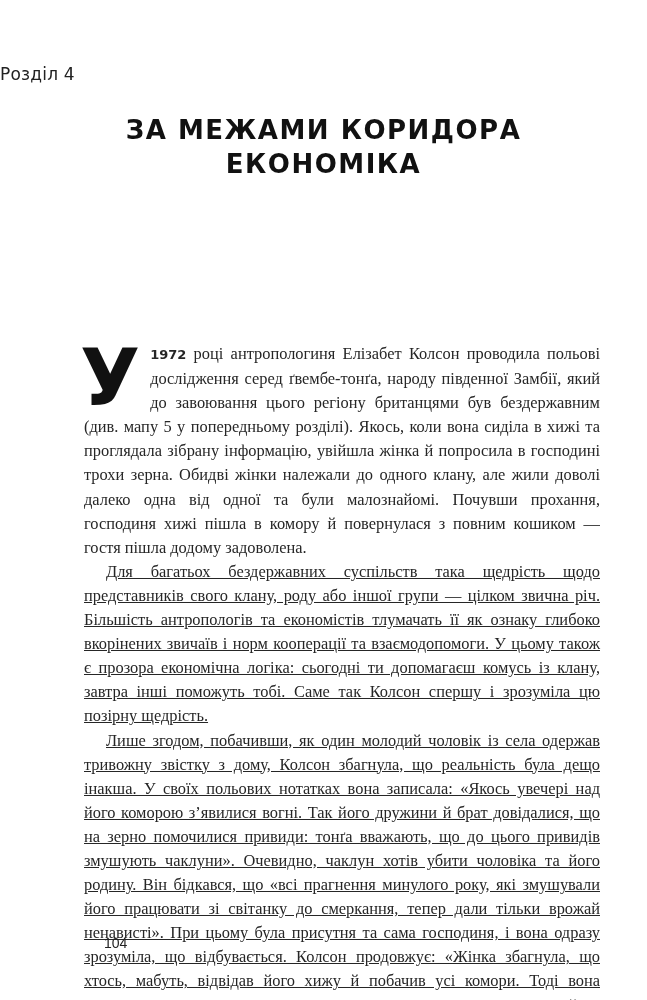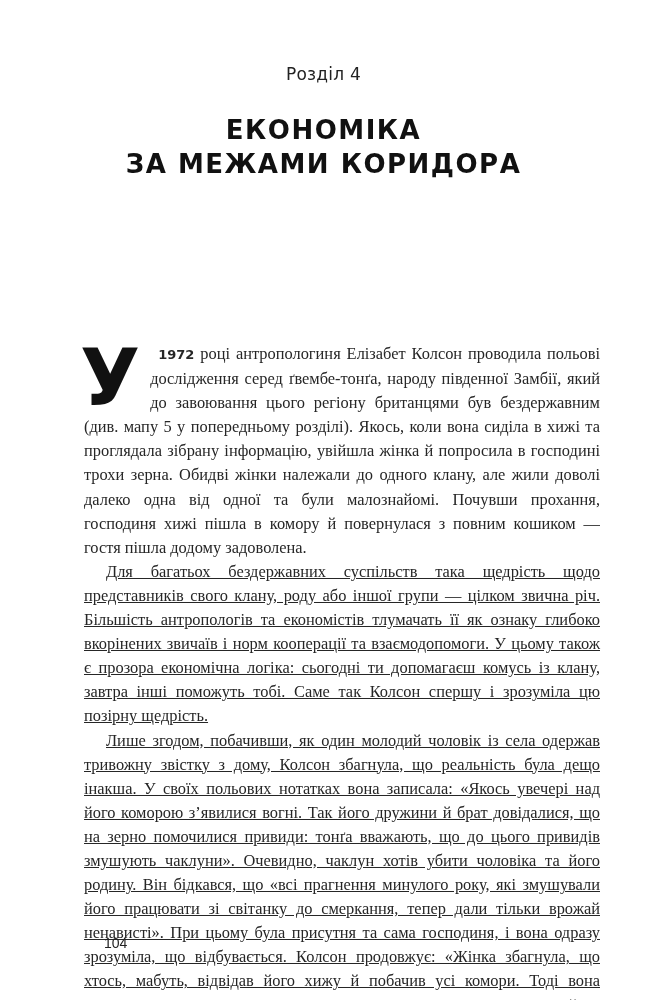--- a/index.html
+++ b/index.html
@@ -1,19 +1,19 @@
 <!DOCTYPE html>
 <html><head>
 <meta charset="utf-8">
 <style>
   html, body { margin: 0; padding: 0; background: #ffffff; }
   body { width: 647px; height: 1000px; position: relative; overflow: hidden; color: #1c1c1c; }
   .page { position: absolute; left: 0; top: 0; width: 647px; height: 1000px; }
   .chapter-label {
-    position: absolute; left: 0; width: 647px; top: 64px; text-align: center;
+    position: absolute; left: 0; width: 647px; top: 64px; 
     font-family: "DejaVu Sans", sans-serif; font-size: 17px; color: #222; letter-spacing: 0.2px;
   }
   .chapter-title {
     position: absolute; left: 0; width: 647px; top: 113px; text-align: center;
     font-family: "DejaVu Sans", sans-serif; font-weight: bold; font-size: 26px;
     line-height: 34px; letter-spacing: 1.5px; color: #111;
   }
   .section-title {
     position: absolute; left: 0; width: 647px; top: 310px; text-align: center;
     font-family: "DejaVu Sans", sans-serif; font-weight: bold; font-size: 19px; color: #111;
@@ -22,35 +22,35 @@
     position: absolute; left: 84px; width: 516px; top: 342px;
     font-family: "Liberation Serif", serif; font-size: 16.4px; line-height: 24.1px;
     color: #262626; text-align: justify; hyphens: manual;
   }
   .body-text p { margin: 0; }
   .body-text p.indent { text-indent: 22px; text-decoration: underline; }
   .drop-cap {
     float: left; font-family: "DejaVu Sans", sans-serif; font-weight: bold;
     font-size: 78px; line-height: 64px; height: 66px; margin: 4px 10px 0 -4px; color: #111;
   }
-  .lead-year { font-family: "DejaVu Sans", sans-serif; font-weight: bold; font-size: 13px; margin-left: 8px; }
+  .lead-year { font-family: "DejaVu Sans", sans-serif; font-weight: bold; font-size: 13px; }
   .page-number {
     position: absolute; left: 104px; top: 935px;
     font-family: Liberation Sans, sans-serif; font-size: 14px; color: #222;
   }
 </style>
 </head>
 <body>
 
 <div class="page">
   <div class="chapter-label">Розділ 4</div>
 
   <div class="chapter-title">
+    <div>ЗА МЕЖАМИ КОРИДОРА</div>
     <div>ЕКОНОМІКА</div>
-    <div>ЗА МЕЖАМИ КОРИДОРА</div>
   </div>
 
 
   <div class="body-text">
     <p><span class="drop-cap">У</span><span class="lead-year">1972</span><span> році антропологиня Елізабет Колсон проводила польові дослідження серед ґвембе-тонґа, народу південної Замбії, який до завоювання цього регіону британцями був бездержавним (див. мапу 5 у попередньому розділі). Якось, коли вона сиділа в хижі та проглядала зібрану інформацію, увійшла жінка й попросила в господині трохи зерна. Обидві жінки належали до одного клану, але жили доволі далеко одна від одної та були малознайомі. Почувши прохання, господиня хижі пішла в комору й повернулася з повним кошиком — гостя пішла додому задоволена.</span></p>
     <p class="indent">Для багатьох бездержавних суспільств така щедрість щодо представників свого клану, роду або іншої групи — цілком звична річ. Більшість антропологів та економістів тлумачать її як ознаку глибоко вкорінених звичаїв і норм кооперації та взаємодопомоги. У цьому також є прозора економічна логіка: сьогодні ти допомагаєш комусь із клану, завтра інші поможуть тобі. Саме так Колсон спершу і зрозуміла цю позірну щедрість.</p>
     <p class="indent">Лише згодом, побачивши, як один молодий чоловік із села одержав тривожну звістку з дому, Колсон збагнула, що реальність була дещо інакша. У своїх польових нотатках вона записала: «Якось увечері над його коморою з’явилися вогні. Так його дружини й брат довідалися, що на зерно помочилися привиди: тонґа вважають, що до цього привидів змушують чаклуни». Очевидно, чаклун хотів убити чоловіка та його родину. Він бідкався, що «всі прагнення минулого року, які змушували його працювати зі світанку до смеркання, тепер дали тільки врожай ненависті». При цьому була присутня та сама господиня, і вона одразу зрозуміла, що відбувається. Колсон продовжує: «Жінка збагнула, що хтось, мабуть, відвідав його хижу й побачив усі комори. Тоді вона запитала, чи не пригадує він, як хтось стояв поруч і роздивлявся його добро, просив їжу чи щось говорив про харчі». Господиня зробила висновок:</p>
   </div>
 
   <div class="page-number">104</div>

